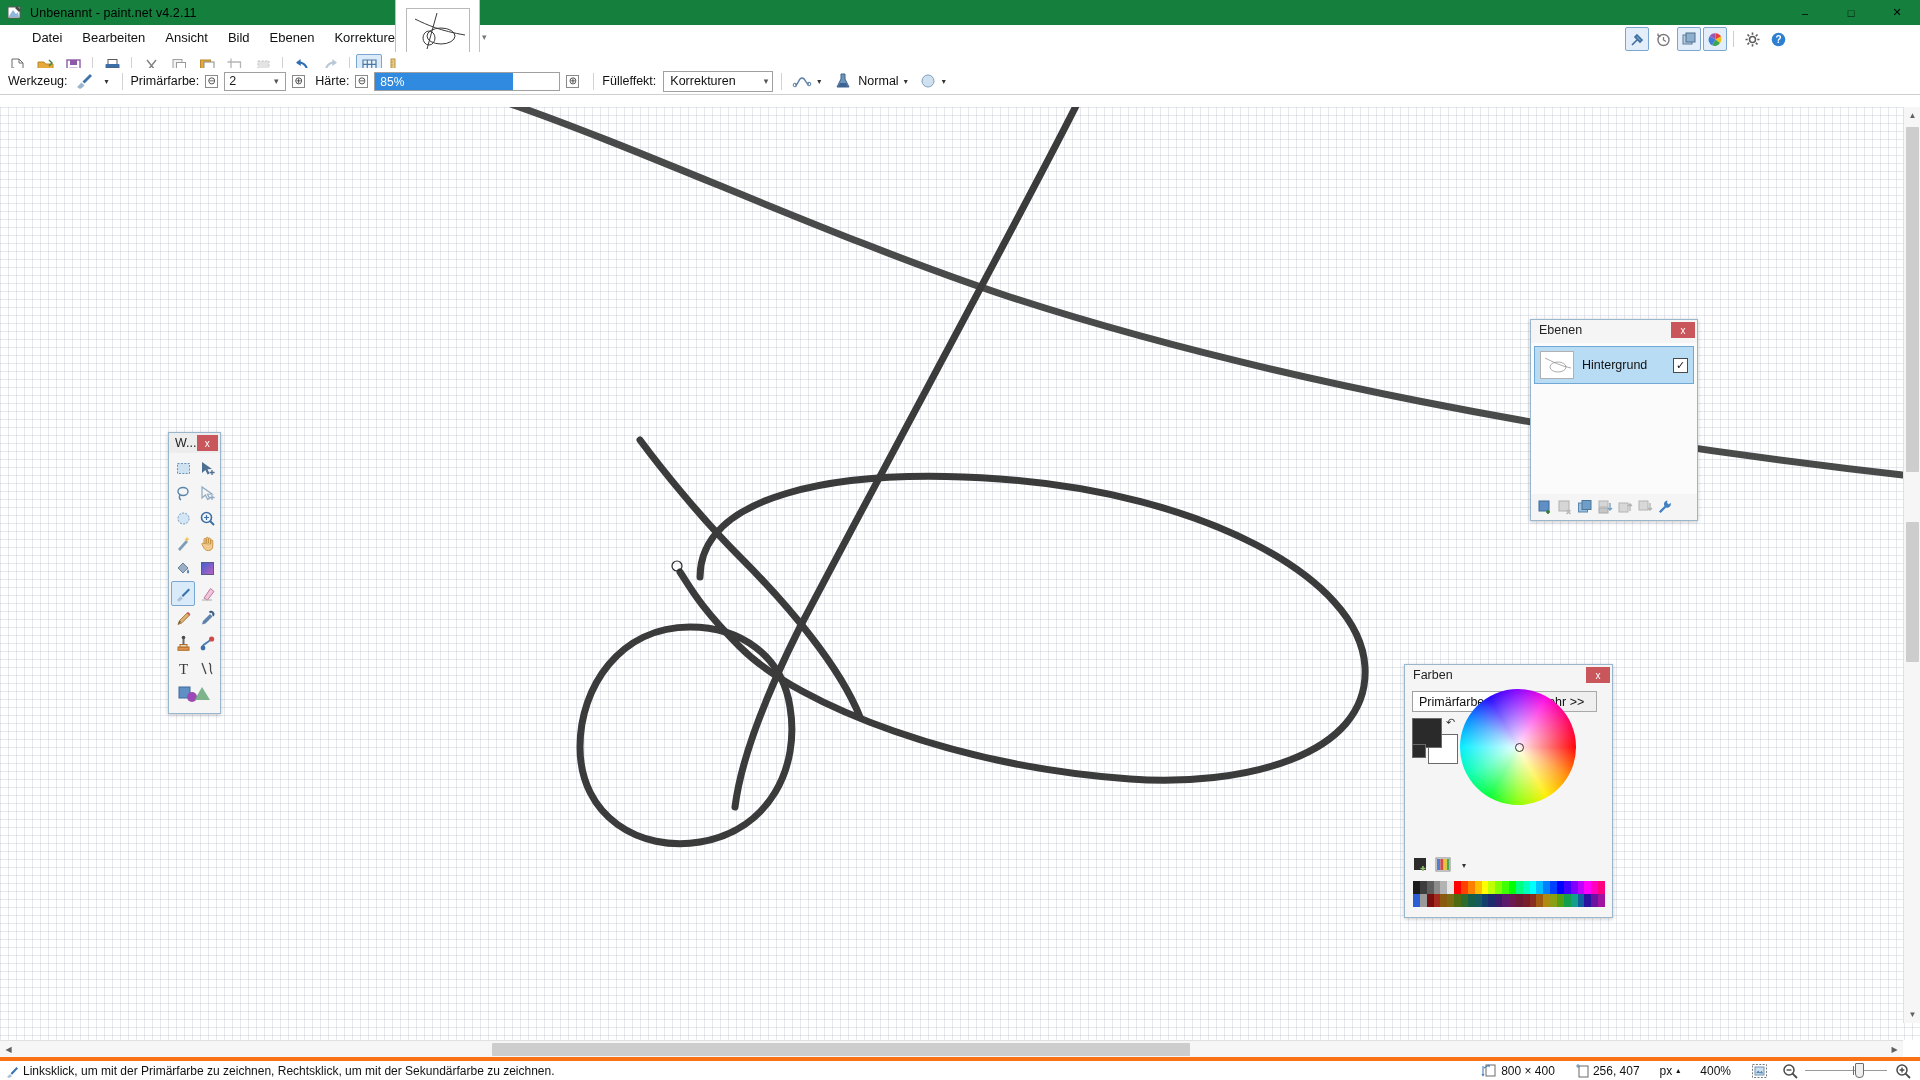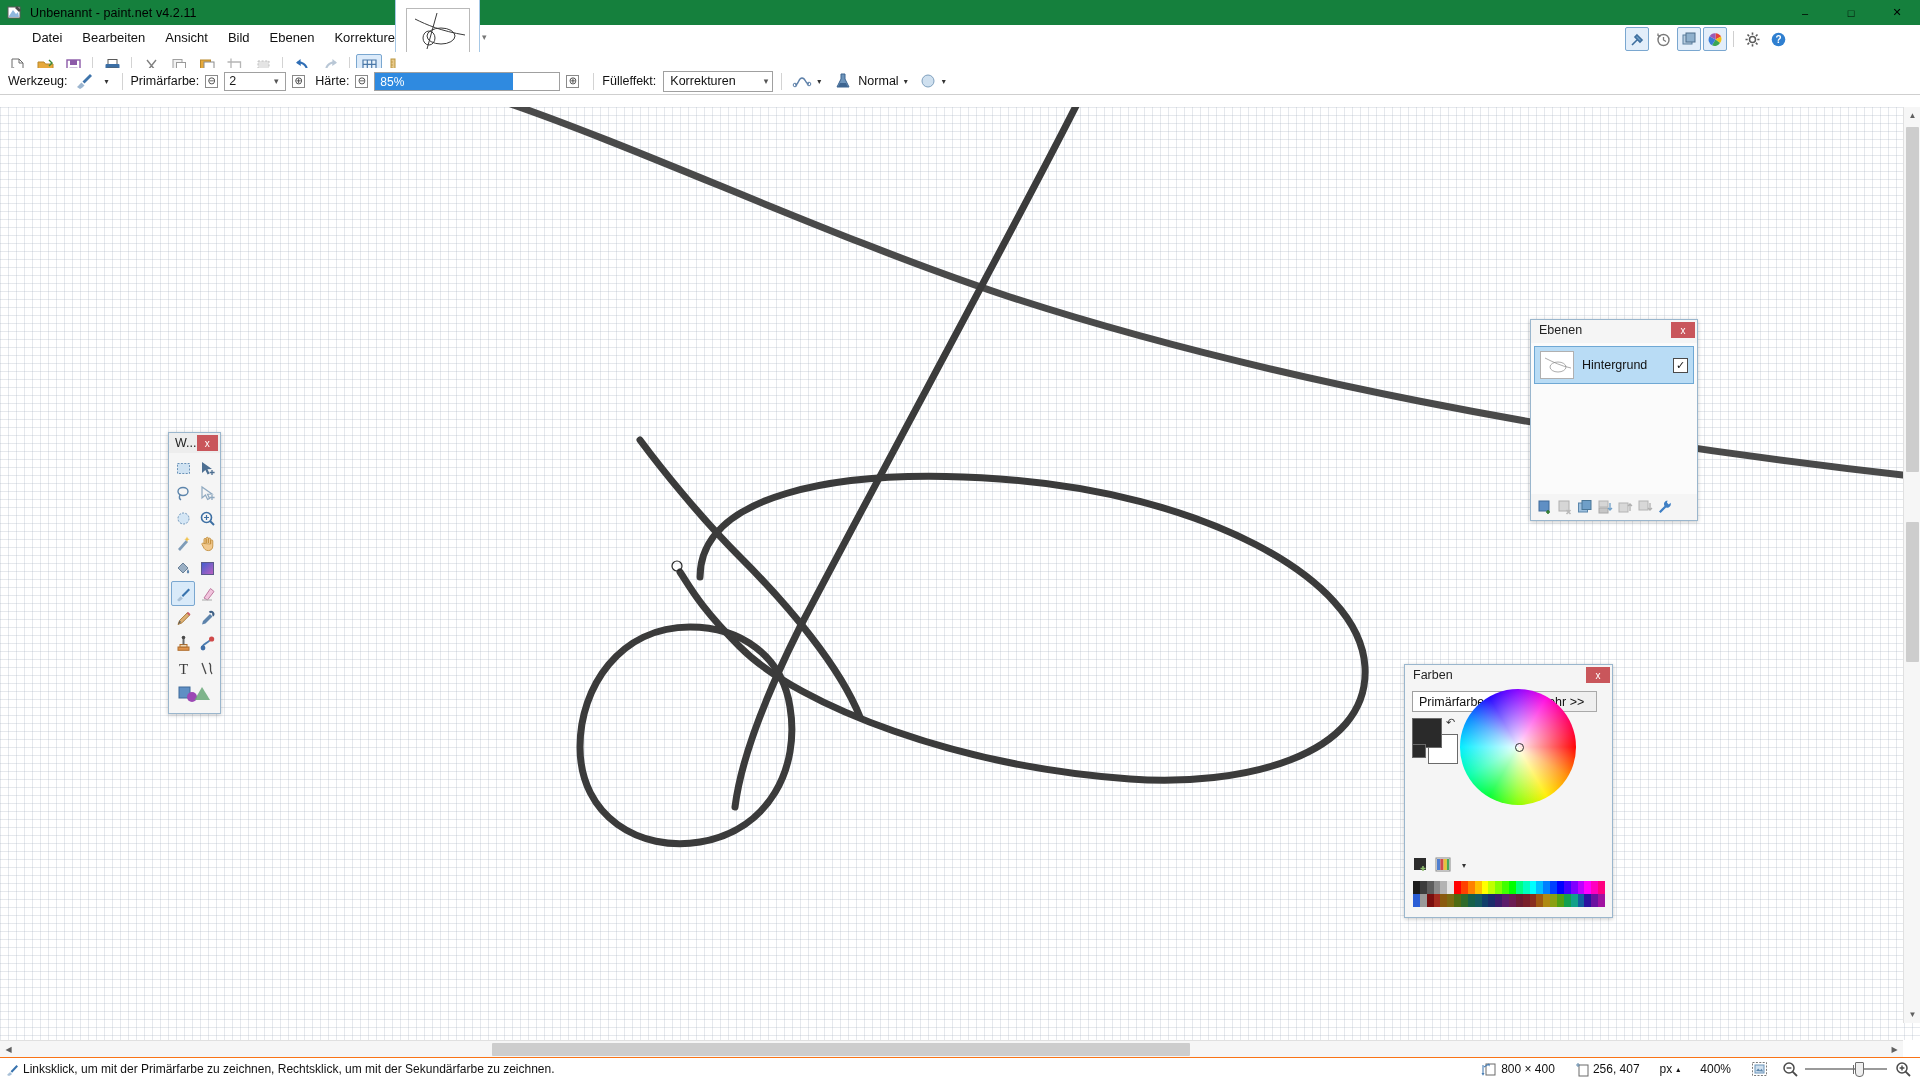--- a/index.html
+++ b/index.html
@@ -187,21 +187,21 @@
   }
   .wheel-cursor { position:absolute; left:110px; top:78px; width:9px; height:9px; border:1.5px solid #333; border-radius:50%; background:transparent; }
   .palette-strip { position:absolute; left:8px; bottom:10px; width:192px; height:26px; display:flex; flex-direction:column; }
   .pal-row { display:flex; flex:1; }
   .pal-cell { flex:1; }
   .colors-mini-row { position:absolute; left:8px; bottom:44px; display:flex; align-items:center; gap:5px; }
 
   
   .statusbar {
     position:absolute; left:0; bottom:0; width:1920px; height:23px;
-    background:#ffffff; border-top:1px solid #f97316;
+    background:#ffffff; border-top:4px solid #f97316;
     display:flex; align-items:center; font-size:12px; color:#111;
   }
   .sb-left { display:flex; align-items:center; gap:4px; padding-left:6px; }
   .sb-right { position:absolute; right:8px; display:flex; align-items:center; gap:6px; }
   .sb-group { display:flex; align-items:center; gap:4px; margin-left:14px; }
   .zoom-slider { width:82px; height:14px; position:relative; display:flex; align-items:center; }
   .zs-track { width:82px; height:1.5px; background:#9a9a9a; }
   .zs-thumb { position:absolute; left:50px; width:9px; height:15px; background:#f0f0f0; border:1px solid #6c6c6c; border-radius:1px 1px 4px 4px; }
   .zs-tick { position:absolute; left:48px; width:1px; height:9px; background:#6c6c6c; }
   svg { display:block; }

